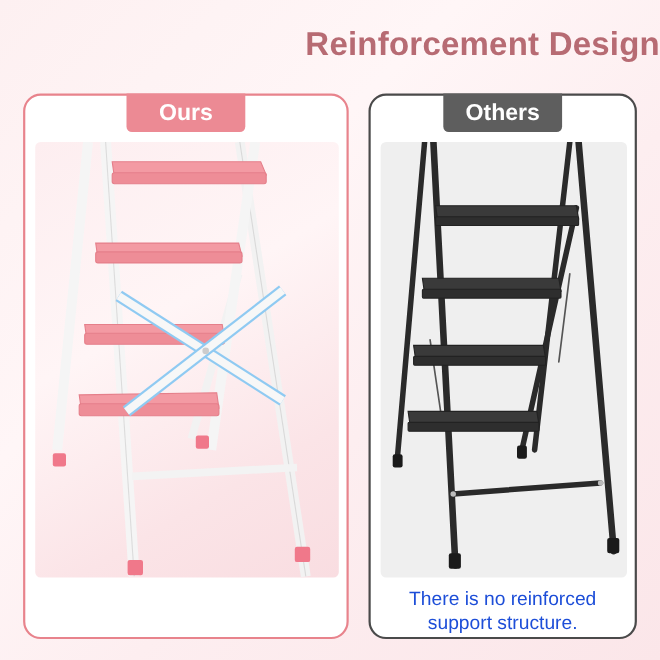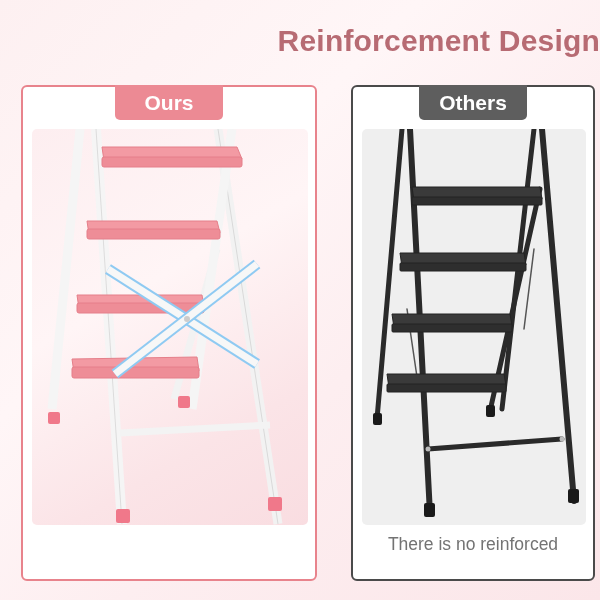--- a/index.html
+++ b/index.html
@@ -9,45 +9,45 @@
     background: linear-gradient(135deg, #fdf0f1 0%, #fff6f7 35%, #fdeef0 60%, #fbe6e9 100%);
     position: relative;
   }
   .title {
     position: absolute; top: 24px; left: 0; width: 600px;
     text-align: right; font-size: 30px; font-weight: bold;
     color: #b76b73; letter-spacing: 0.2px;
   }
   .card {
     position: absolute; top: 85px; height: 496px;
-    background: #fff; border-radius: 6px;
+    background: #fff; border-radius: 16px;
   }
   .card.ours { left: 21px; width: 296px; border: 2px solid #e8838c; }
-  .card.others { left: 351px; width: 244px; border: 2px solid #4a4a4a; }
+  .card.others { left: 335px; width: 244px; border: 2px solid #4a4a4a; }
   .badge {
     position: absolute; top: -2px; left: 50%; transform: translateX(-50%);
     height: 35px; padding: 0 18px;
     border-radius: 0 0 5px 5px;
     color: #fff; font-weight: bold; font-size: 21px;
     display: flex; align-items: center; justify-content: center;
   }
   .ours .badge { background: #ec8a94; width: 108px; }
   .others .badge { background: #5e5e5e; width: 108px; }
   .photo {
     position: absolute; top: 42px; border-radius: 5px; overflow: hidden;
   }
   .ours .photo { left: 9px; width: 276px; height: 396px;
     background: linear-gradient(150deg, #fdeef0 0%, #fff5f6 40%, #fbe4e7 75%, #f9dde1 100%); }
   .others .photo { left: 9px; width: 224px; height: 396px; background: #efefef; }
   .caption {
     position: absolute; top: 446px; left: 0; width: 100%;
     text-align: center; font-size: 17.5px; line-height: 22px;
   }
   .ours .caption { color: #e8818b; font-weight: bold; }
-  .others .caption { color: #737373; }
+  .others .caption { color: #1d4ed8; }
   svg { display: block; }
 </style>
 </head>
 <body>
 
 <div class="title">Reinforcement Design</div>
 
 <div class="card ours">
   <div class="badge">Ours</div>
   <div class="photo">
@@ -124,14 +124,15 @@
         <rect x="124" y="276" width="9" height="12" rx="2"></rect>
         <rect x="62" y="374" width="11" height="14" rx="2"></rect>
         <rect x="206" y="360" width="11" height="14" rx="2"></rect>
       </g>
       <circle cx="66" cy="320" r="2.5" fill="#bbb"></circle>
       <circle cx="200" cy="310" r="2.5" fill="#bbb"></circle>
     </svg>
   </div>
   <div class="caption">
     <div>There is no reinforced</div>
+    <div>support structure.</div>
   </div>
 </div>
 
 </body></html>

